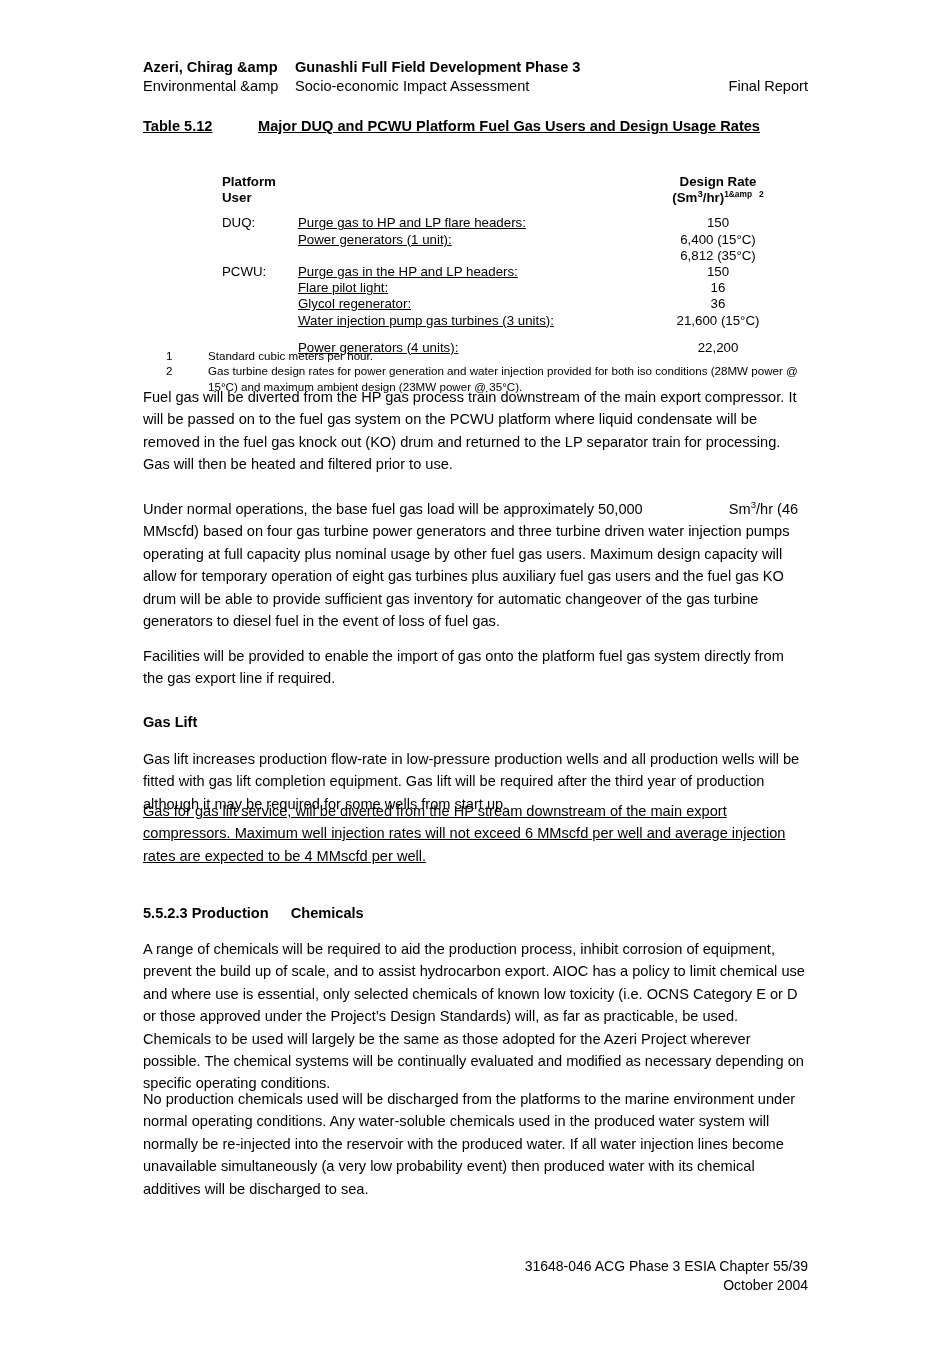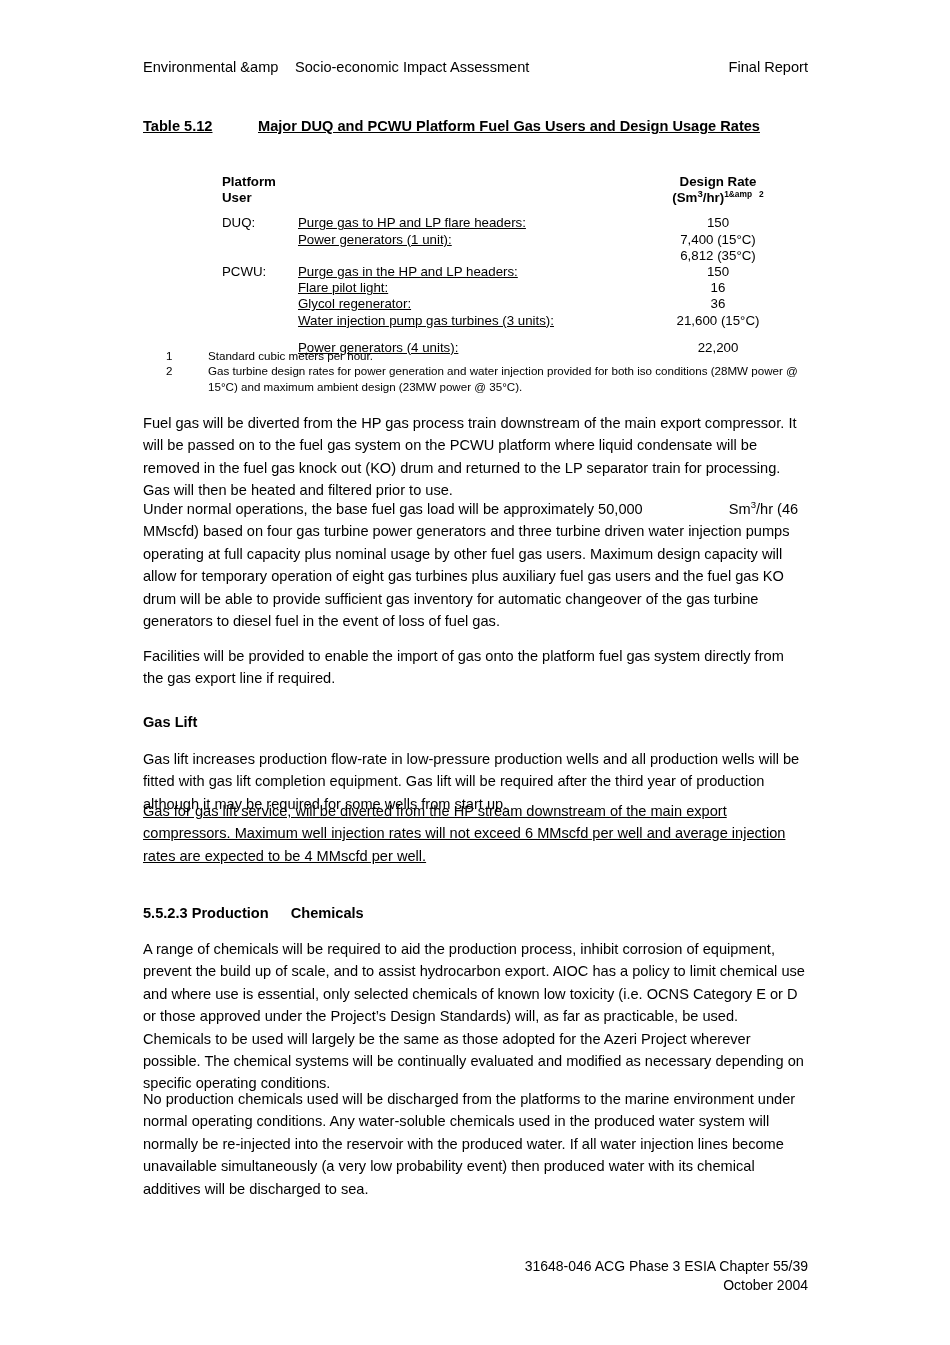--- a/index.html
+++ b/index.html
@@ -147,20 +147,24 @@
     justify-content: flex-end;
     align-items: baseline;
   }
 </style>
 </head>
 <body>
 
 <div class="page">
 
   <div class="doc-header">
+    <div class="hdr-row bold">
+      <span class="hdr-col-a">Azeri, Chirag &amp;amp</span>
+      <span class="hdr-col-b">Gunashli Full Field Development Phase 3</span>
+    </div>
     <div class="hdr-row">
       <span class="hdr-col-a">Environmental &amp;amp</span>
       <span class="hdr-col-b">Socio-economic Impact Assessment</span>
       <span class="hdr-col-c">Final Report</span>
     </div>
   </div>
 
   <div class="table-caption">
     <span class="caption-label">Table 5.12</span>
     <span class="caption-text">Major DUQ and PCWU Platform Fuel Gas Users and Design Usage Rates</span>
@@ -184,21 +188,21 @@
     </thead>
     <tbody>
       <tr>
         <td class="col-platform">DUQ:</td>
         <td class="col-user">Purge gas to HP and LP flare headers:</td>
         <td class="col-rate cell-rate">150</td>
       </tr>
       <tr>
         <td class="col-platform"></td>
         <td class="col-user">Power generators (1 unit):</td>
-        <td class="col-rate cell-rate">7,400 (15°C)</td>
+        <td class="col-rate cell-rate">6,400 (15°C)</td>
       </tr>
       <tr>
         <td class="col-platform"></td>
         <td class="col-user"></td>
         <td class="col-rate cell-rate">6,812 (35°C)</td>
       </tr>
       <tr>
         <td class="col-platform">PCWU:</td>
         <td class="col-user">Purge gas in the HP and LP headers:</td>
         <td class="col-rate cell-rate">150</td>
@@ -235,21 +239,21 @@
     <div class="footnote">
       <span class="fn-num">1</span>
       <span class="fn-text">Standard cubic meters per hour.</span>
     </div>
     <div class="footnote">
       <span class="fn-num">2</span>
       <span class="fn-text">Gas turbine design rates for power generation and water injection provided for both iso conditions (28MW power @ 15°C) and maximum ambient design (23MW power @ 35°C).</span>
     </div>
   </div>
 
-  <div class="body-block" style="top:412px;">Fuel gas will be diverted from the HP gas process train downstream of the main export compressor.  It will be passed on to the fuel gas system on the PCWU platform where liquid condensate will be removed in the fuel gas knock out (KO) drum and returned to the LP separator train for processing.  Gas will then be heated and filtered prior to use.</div>
+  <div class="body-block" style="top:386px;">Fuel gas will be diverted from the HP gas process train downstream of the main export compressor.  It will be passed on to the fuel gas system on the PCWU platform where liquid condensate will be removed in the fuel gas knock out (KO) drum and returned to the LP separator train for processing.  Gas will then be heated and filtered prior to use.</div>
 
   <div class="body-block" style="top:498px;"><span>Under normal operations, the base fuel gas load will be approximately 50,000</span><span class="wide-gap"></span><span>Sm</span><sup class="cube">3</sup><span>/hr</span> <span>(46 MMscfd) based on four gas turbine power generators and three turbine driven water injection pumps operating at full capacity plus nominal usage by other fuel gas users. Maximum design capacity will allow for temporary operation of eight gas turbines plus auxiliary fuel gas users and the fuel gas KO drum will be able to provide sufficient gas inventory for automatic changeover of the gas turbine generators to diesel fuel in the event of loss of fuel gas.</span></div>
 
   <div class="body-block" style="top:645px;">Facilities will be provided to enable the import of gas onto the platform fuel gas system directly from the gas export line if required.</div>
 
   <div class="heading" style="top:712px;">Gas Lift</div>
 
   <div class="body-block" style="top:748px;">Gas lift increases production flow-rate in low-pressure production wells and all production wells will be fitted with gas lift completion equipment.  Gas lift will be required after the third year of production although it may be required for some wells from start up.</div>
 
   <div class="body-block" style="top:800px;text-decoration:underline;">Gas for gas lift service, will be diverted from the HP stream downstream of the main export compressors.  Maximum well injection rates will not exceed 6 MMscfd per well and average injection rates are expected to be 4 MMscfd per well.</div>

